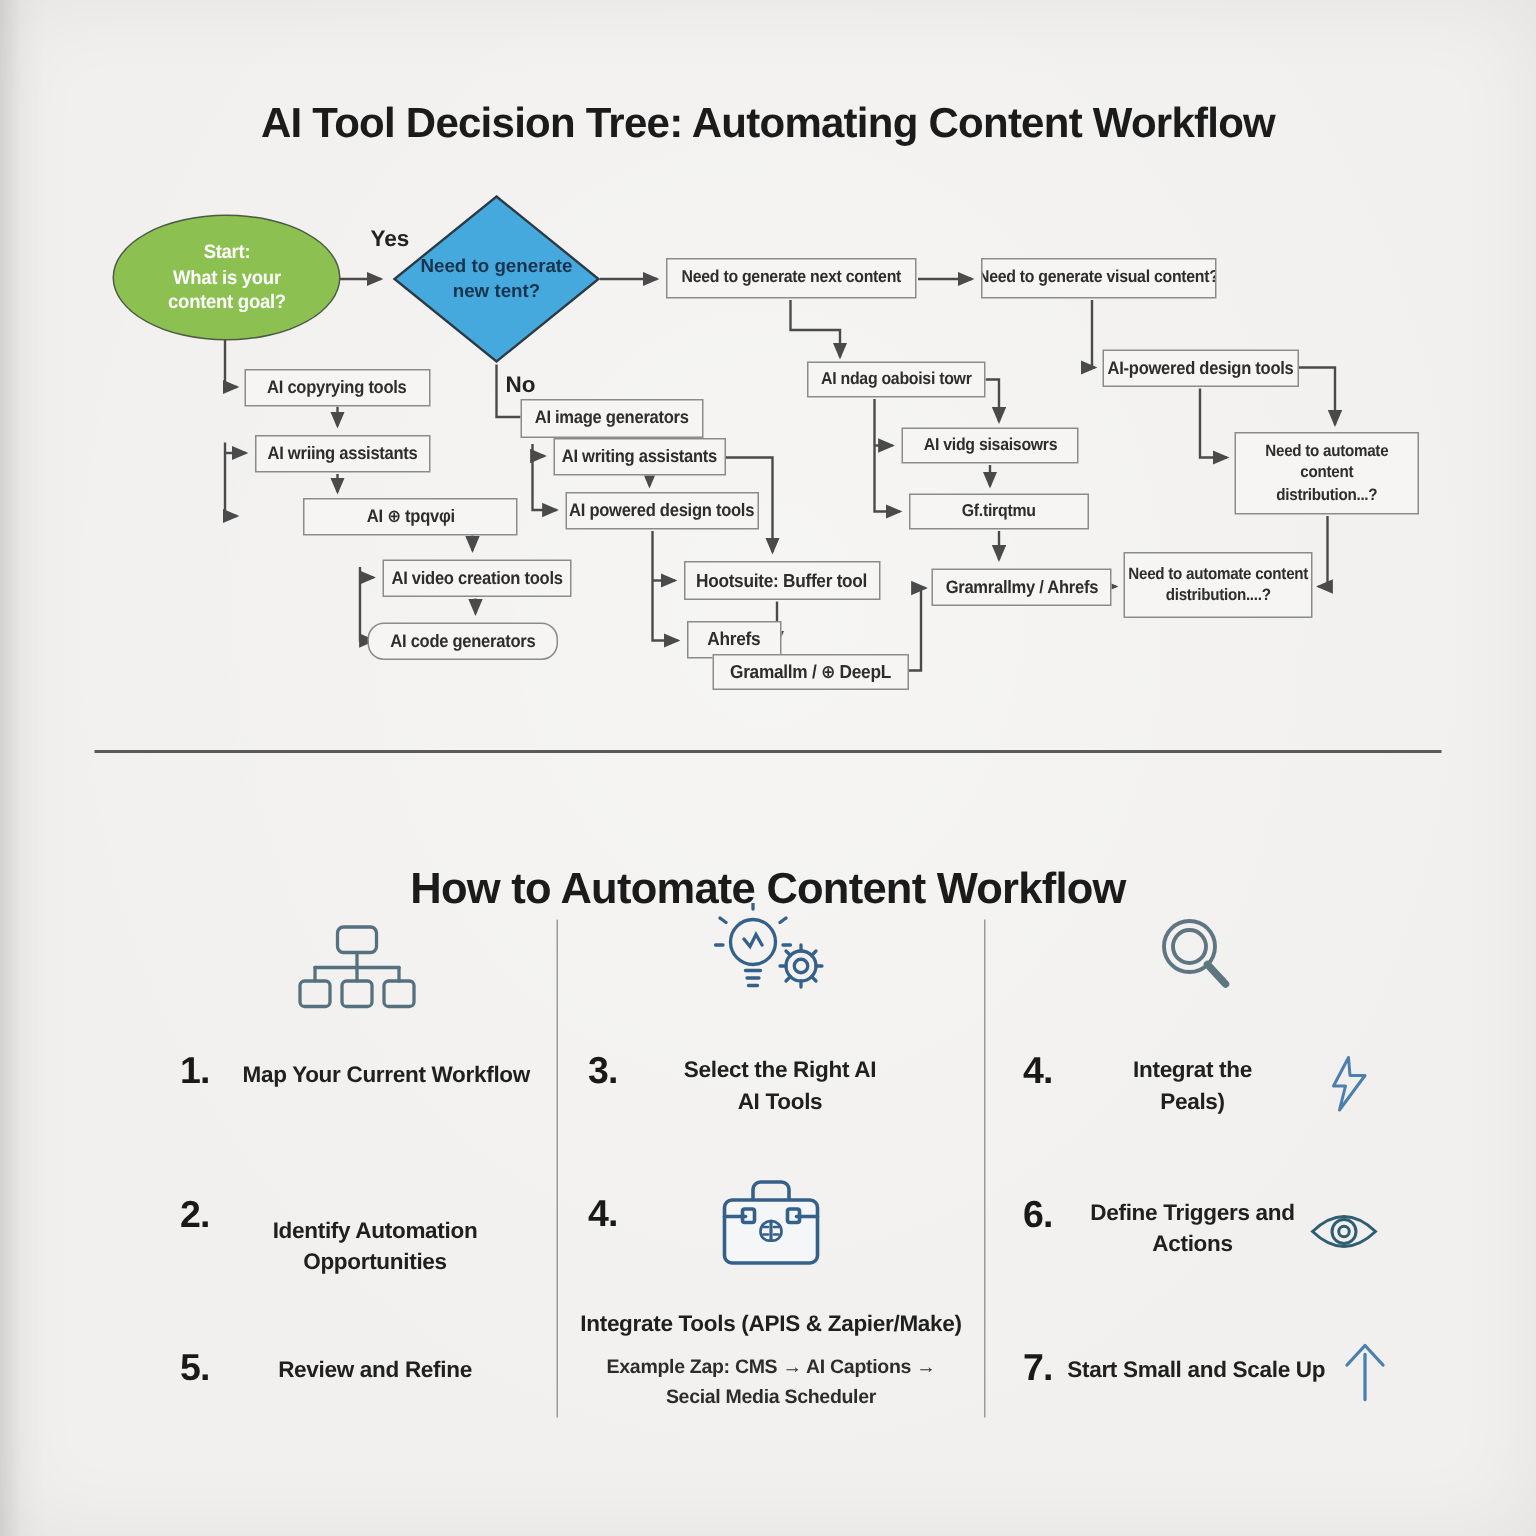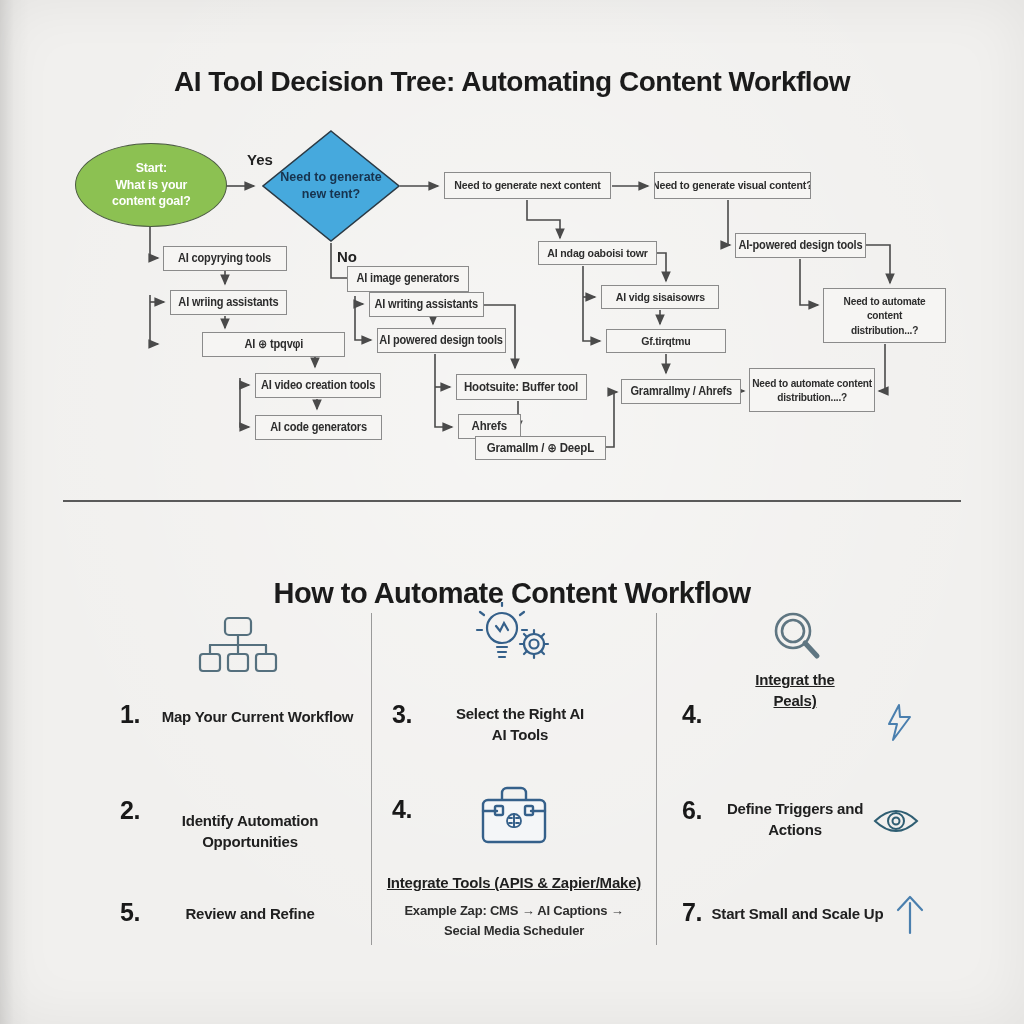--- a/index.html
+++ b/index.html
@@ -41,21 +41,21 @@
     background:transparent;border:none;
   }
   .branch-label{position:absolute;font-weight:700;font-size:15px;color:#222;}
   .hsep{position:absolute;height:2px;background:#5a5a5a;}
   .vdiv{position:absolute;width:1px;background:#9a9a9a;}
   .num{position:absolute;font-weight:800;font-size:25px;color:#191919;letter-spacing:-0.5px;}
   .steplabel{
     position:absolute;font-weight:700;font-size:15px;color:#202020;
     text-align:center;white-space:pre;line-height:1.4;letter-spacing:-0.2px;
   }
-  .note1{position:absolute;font-weight:700;font-size:15px;color:#1f1f1f;text-align:center;white-space:pre;letter-spacing:-0.2px;text-decoration:underline;}
+  .note1{position:absolute;font-weight:700;font-size:15px;color:#1f1f1f;text-align:center;white-space:pre;letter-spacing:-0.2px;}
   .note2{position:absolute;font-weight:600;font-size:13px;color:#2d2d2d;text-align:center;white-space:pre;line-height:1.5;letter-spacing:-0.2px;}
   .icon-wrap{position:absolute;}
 </style>
 </head>
 <body>
 
 <div id="canvas">
 
   <div class="title" id="top-title">AI Tool Decision Tree: Automating Content Workflow</div>
   <div class="title" id="bottom-title">How to Automate Content Workflow</div>
@@ -122,21 +122,21 @@
     </div>
   <div class="fnode" style="left:170px;top:290px;width:117px;height:25px;font-size:12px;">
       <span>AI wriing assistants</span>
     </div>
   <div class="fnode" style="left:163px;top:332px;width:143px;height:25px;font-size:12px;margin-left:39px;">
       <span>AI ⊕ tpqvφi</span>
     </div>
   <div class="fnode" style="left:255px;top:373px;width:126px;height:25px;font-size:12px;">
       <span>AI video creation tools</span>
     </div>
-  <div class="fnode" style="left:255px;top:415px;width:127px;height:25px;font-size:12px;">
+  <div class="fnode" style="left:245px;top:415px;width:127px;height:25px;font-size:12px;border-radius:11px;">
       <span>AI code generators</span>
     </div>
 
   <div class="fnode" style="left:347px;top:266px;width:122px;height:26px;font-size:12px;">
       <span>AI image generators</span>
     </div>
   <div class="fnode" style="left:369px;top:292px;width:115px;height:25px;font-size:12px;">
       <span>AI writing assistants</span>
     </div>
   <div class="fnode" style="left:377px;top:328px;width:129px;height:25px;font-size:12px;">
@@ -270,21 +270,21 @@
 
   <div class="icon-wrap" style="left:760px;top:606px;">
     <svg width="72" height="66" viewBox="0 0 72 66" fill="none" stroke="#5f7682" stroke-width="2.6" stroke-linecap="round">
       <circle cx="33" cy="25" r="17"></circle>
       <circle cx="33" cy="25" r="11"></circle>
       <line x1="45" y1="37" x2="57" y2="50" stroke-width="5"></line>
     </svg>
   </div>
 
   <div class="num" style="left:682px;top:700px;">4.</div>
-  <div class="steplabel" style="left:715px;top:669px;width:160px;text-decoration:underline;">Integrat the
+  <div class="steplabel" style="left:715px;top:703px;width:160px;">Integrat the
 Peals)</div>
   <div class="icon-wrap" style="left:885px;top:703px;">
     <svg width="30" height="40" viewBox="0 0 30 40" fill="none" stroke="#4a7fae" stroke-width="2" stroke-linejoin="round">
       <path d="M14,2 L4,21 L12,21 L8,37 L25,14 L15,14 Z"></path>
     </svg>
   </div>
 
   <div class="num" style="left:682px;top:796px;">6.</div>
   <div class="steplabel" style="left:710px;top:798px;width:170px;">Define Triggers and
 Actions</div>

